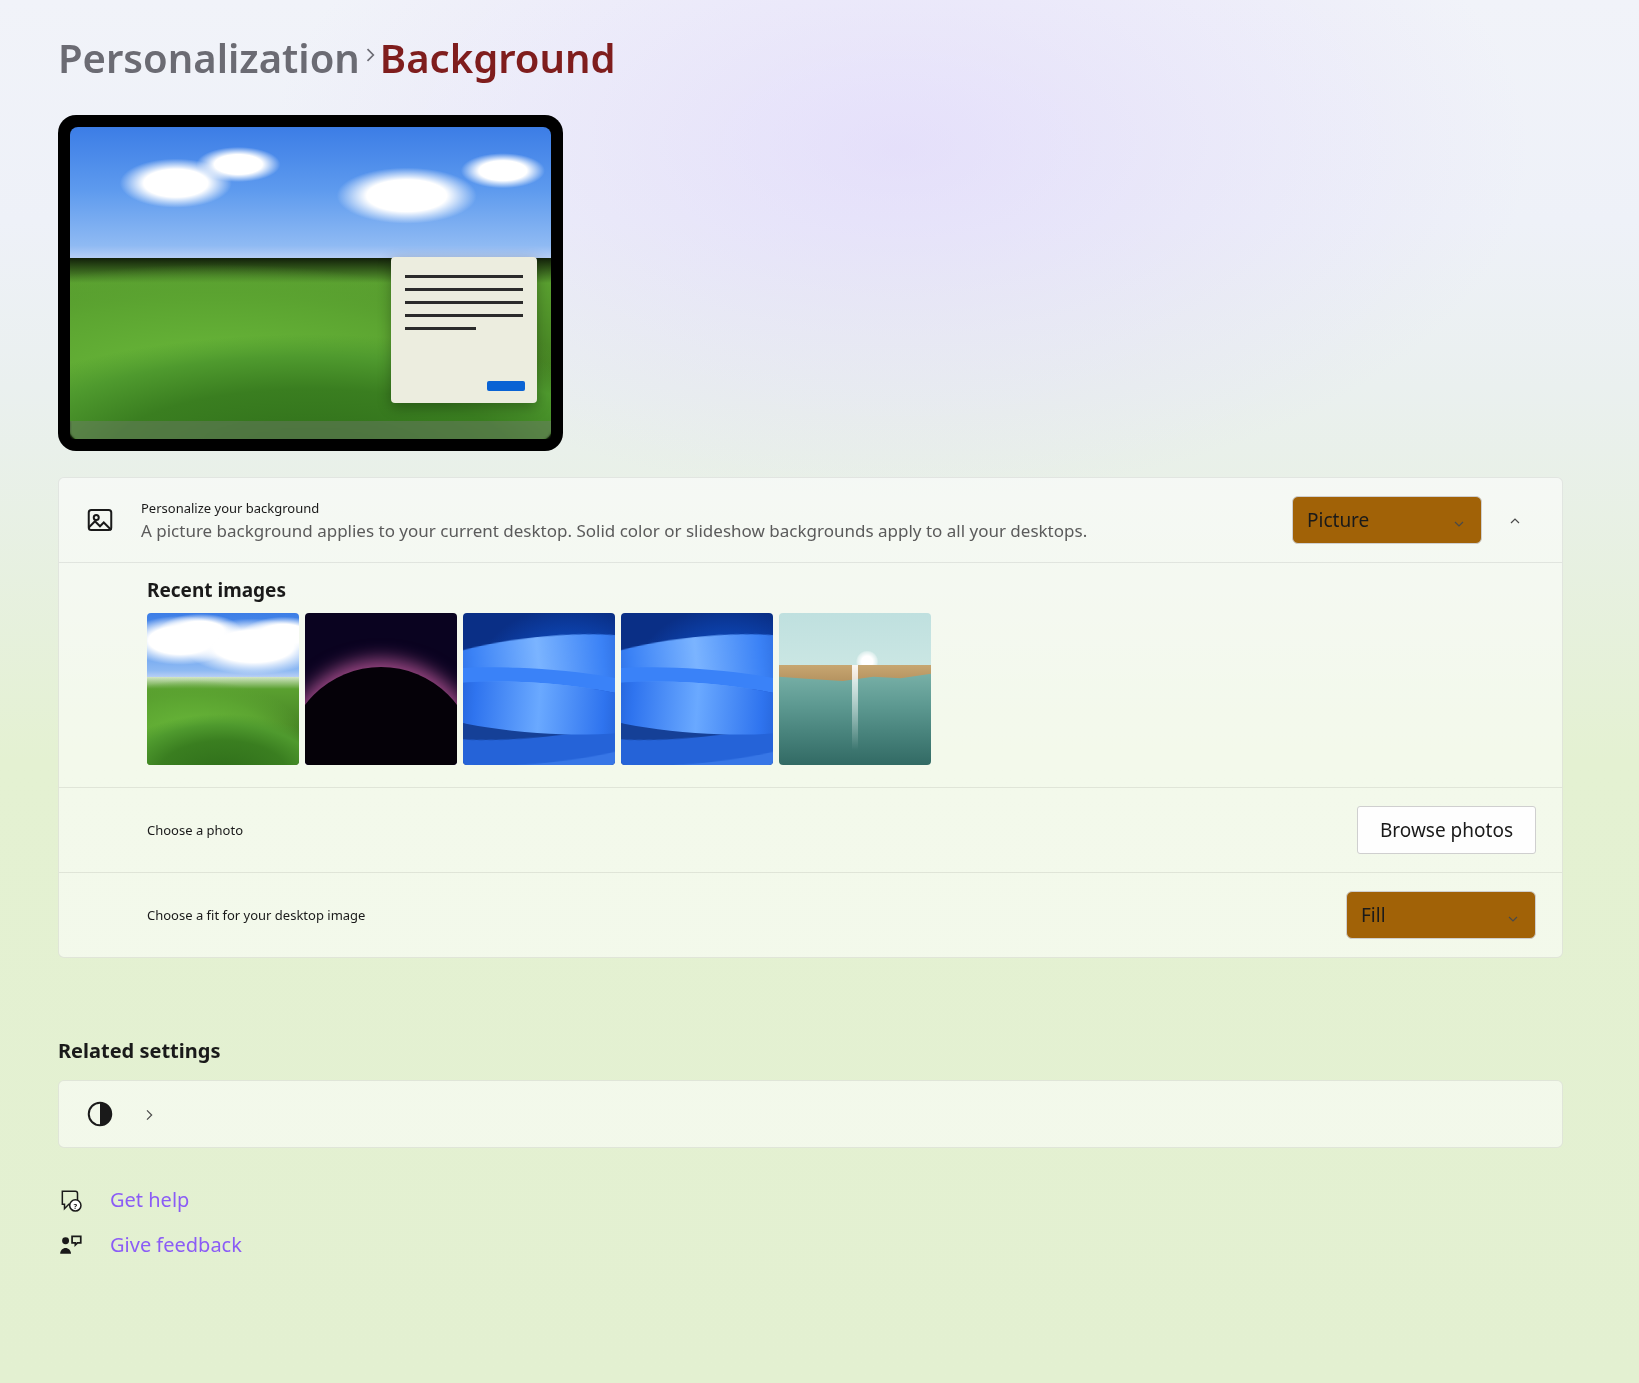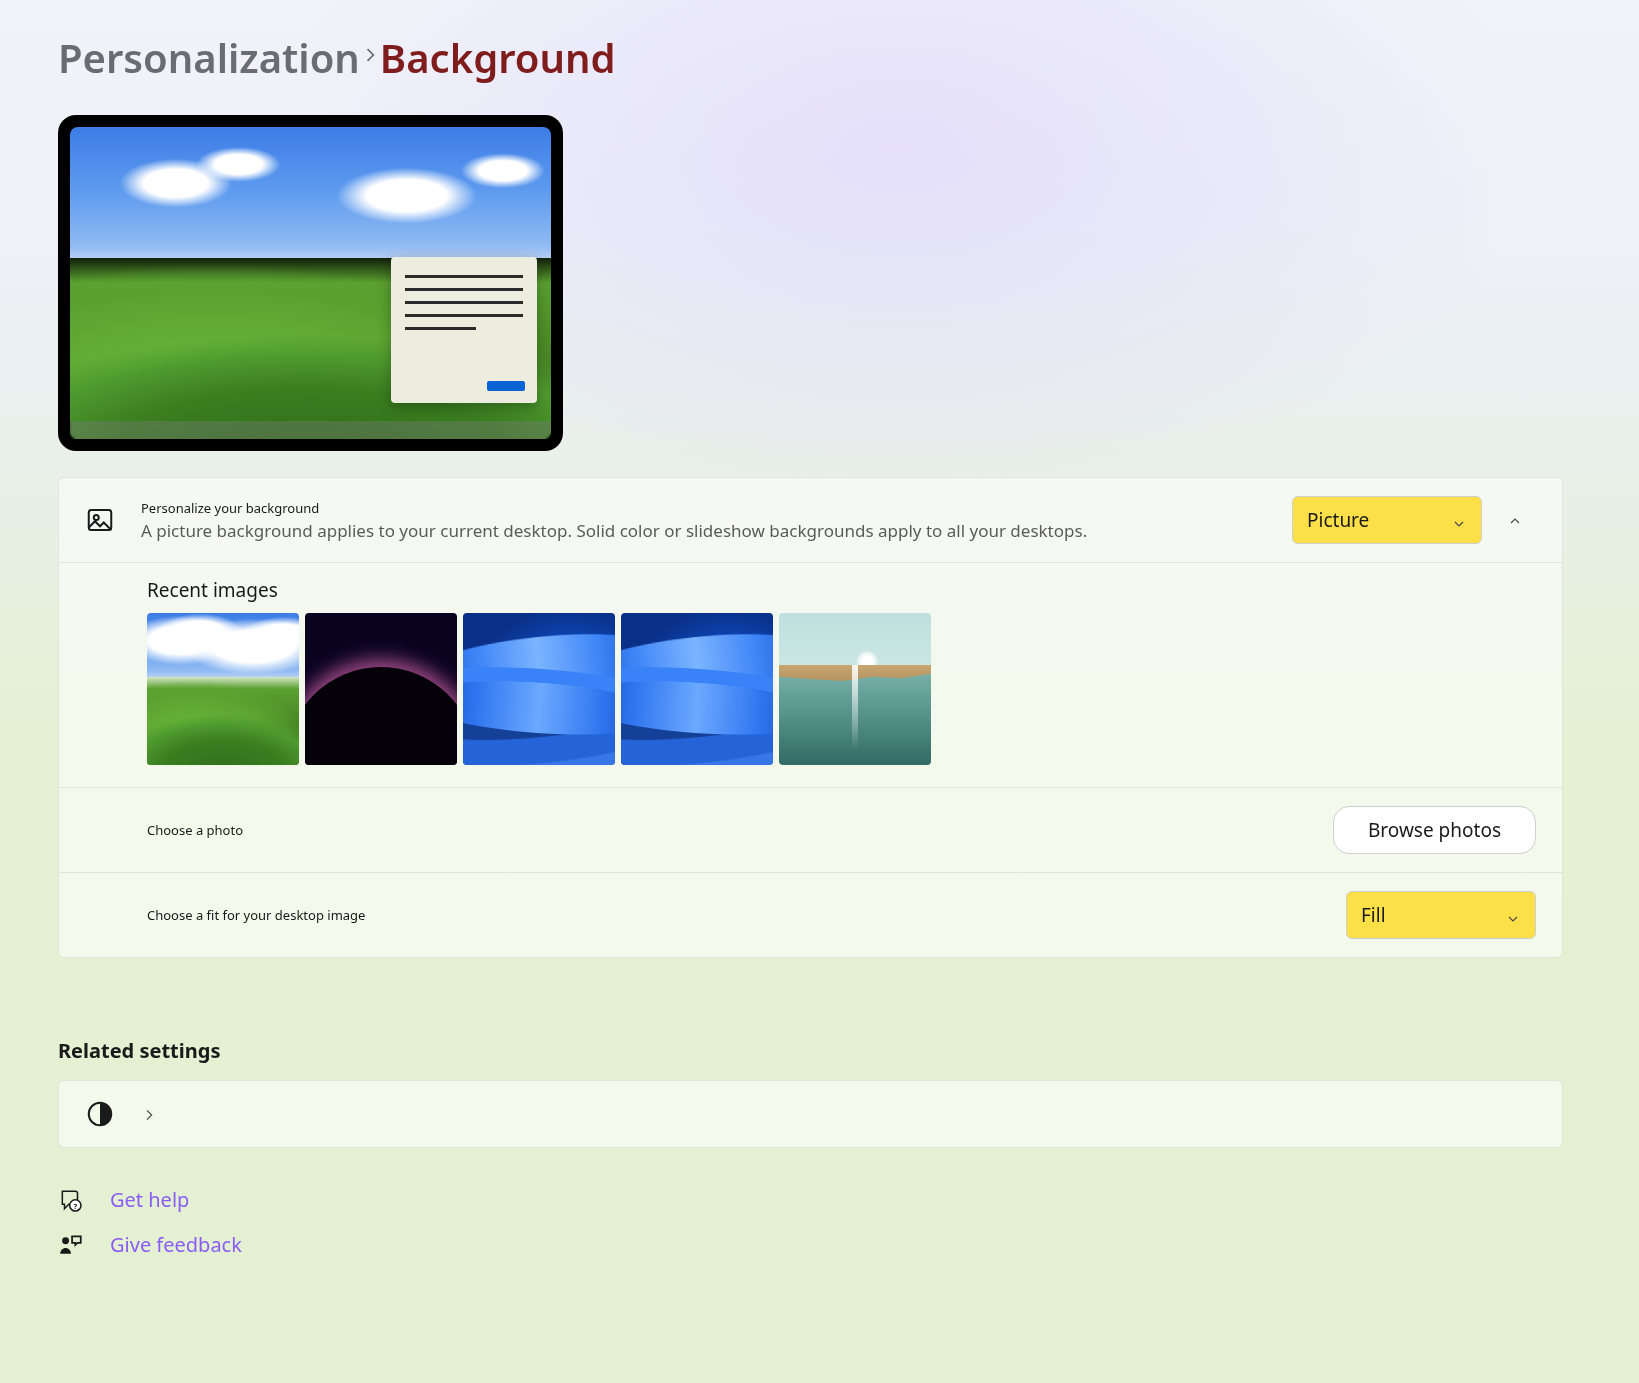--- a/index.html
+++ b/index.html
@@ -71,39 +71,39 @@
     border-bottom: 1px solid rgba(0,0,0,0.08);
   }
   .card-row:last-child { border-bottom: none; }
   .card-row .icon-slot { width: 56px; display: flex; align-items: center; }
   .card-row .text-slot { flex: 1; }
   .card-row .text-slot .title { font-size: 13px; color: #1a1a1a; }
   .card-row .text-slot .sub { font-size: 17px; color: #5b5b5b; margin-top: 2px; }
   .card-row .controls { display: flex; align-items: center; gap: 12px; }
 
   .select-box {
-    min-width: 190px; height: 48px; background: #fde047; border: 1px solid #cfcfcf;
+    min-width: 190px; height: 48px; background: #a16207; border: 1px solid #cfcfcf;
     border-radius: 6px; display: flex; align-items: center; justify-content: space-between;
     padding: 0 14px; font-size: 19px; color: #1a1a1a; cursor: pointer;
   }
   .chev { width: 16px; height: 16px; }
   .chev svg { width: 100%; height: 100%; stroke: #4a4a4a; stroke-width: 1.8; fill: none; }
 
   .expand-toggle {
     width: 42px; height: 46px; display: flex; align-items: center; justify-content: center;
     cursor: pointer; border-radius: 4px;
   }
 
   .browse-btn {
-    height: 48px; padding: 0 34px; background: #fefefe; border: 1px solid #cfcfcf;
-    border-radius: 16px; display: flex; align-items: center; font-size: 19px; cursor: pointer;
+    height: 48px; padding: 0 22px; background: #fefefe; border: 1px solid #cfcfcf;
+    border-radius: 3px; display: flex; align-items: center; font-size: 19px; cursor: pointer;
   }
 
   .recent-section { padding: 14px 26px 22px 88px; border-bottom: 1px solid rgba(0,0,0,0.08); }
-  .recent-section .label { font-size: 19px; color: #1a1a1a; margin-bottom: 10px; }
+  .recent-section .label { font-size: 19px; color: #1a1a1a; margin-bottom: 10px; font-weight: bold; }
   .thumbs { display: flex; gap: 6px; }
   .thumb { width: 152px; height: 152px; border-radius: 4px; overflow: hidden; cursor: pointer; position: relative; }
 
   .thumb.bliss-t { }
   .thumb.bliss-t .bliss { height: 100%; }
 
   .thumb.eclipse {
     background:
       radial-gradient(circle 130px at 50% 115%, #ff8a3a 0%, #ff3a9a 12%, #8a1fd6 35%, #2a0a66 60%, #0a0320 85%),
       #0a0320;

